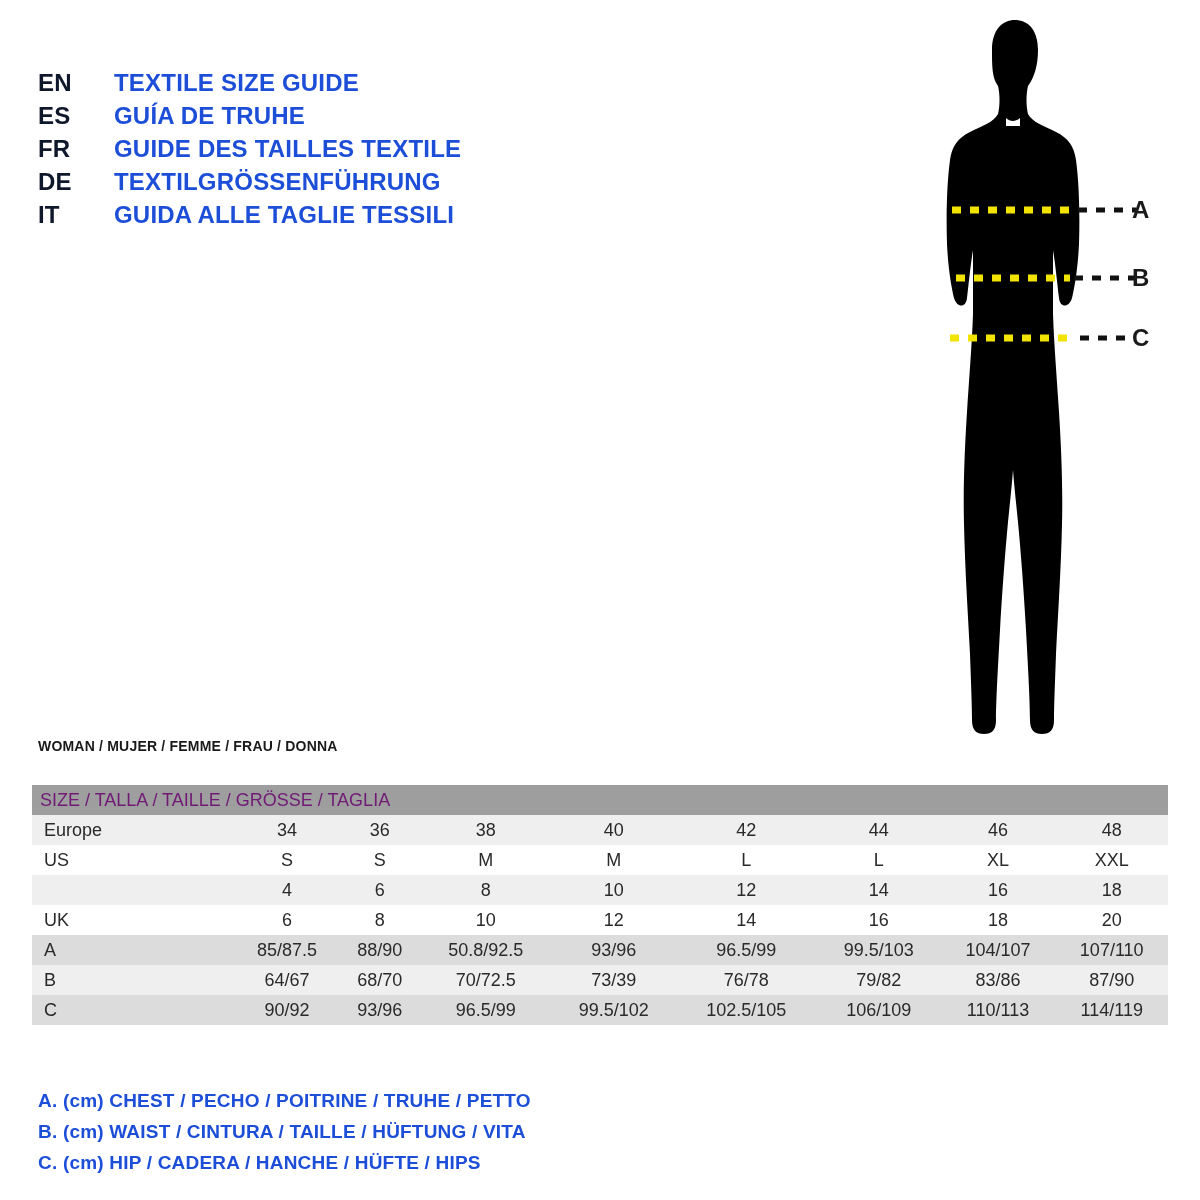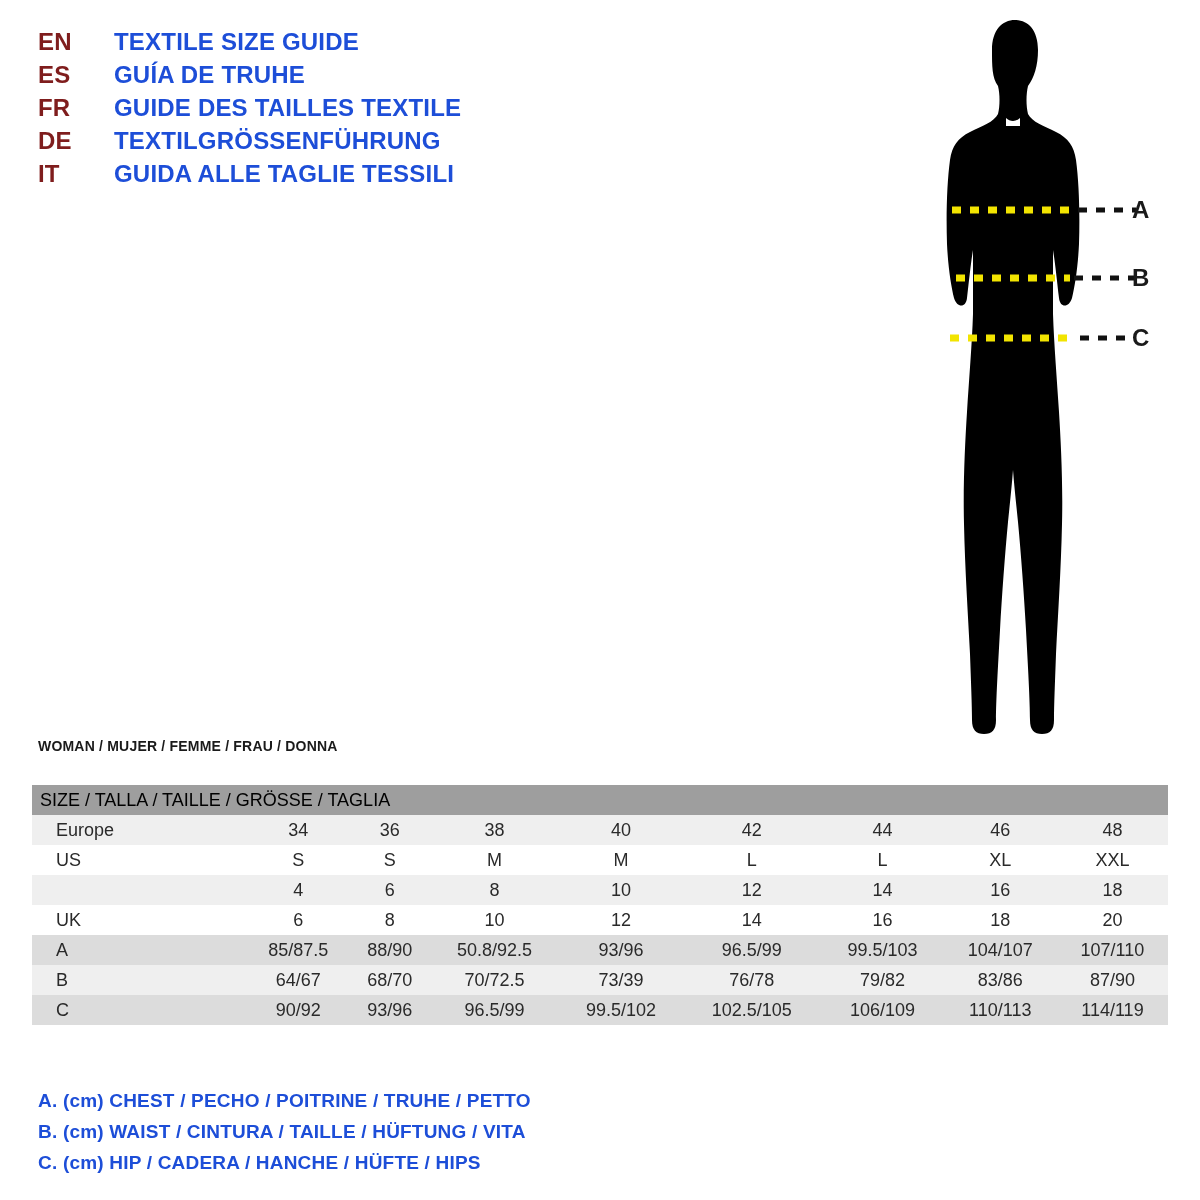--- a/index.html
+++ b/index.html
@@ -27,21 +27,22 @@
     display: flex;
     align-items: baseline;
     height: 33px;
   }
   .title-lang {
     width: 76px;
     flex: 0 0 76px;
     font-size: 24px;
     font-weight: bold;
     letter-spacing: 0.2px;
-    color: #7f1d1d;
+    color: #0f172a;
+    margin-top: 41px;
   }
   .title-text {
     font-size: 24px;
     font-weight: bold;
     letter-spacing: 0.2px;
     color: #1d4ed8;
     white-space: nowrap;
   }
 
   
@@ -89,27 +90,27 @@
     padding: 0;
     height: 30px;
     font-weight: normal;
     text-align: center;
     vertical-align: middle;
   }
   #size-table th.head-cell {
     text-align: left;
     padding-left: 8px;
     background: #9e9e9e;
-    color: #000000;
+    color: #701a75;
     font-size: 18px;
     height: 30px;
   }
   #size-table td.row-label {
     text-align: left;
-    padding-left: 24px;
+    padding-left: 12px;
     width: 190px;
   }
   .row-shade-a { background: #efefef; }
   .row-shade-b { background: #ffffff; }
   .row-shade-c { background: #dcdcdc; }
 
   
   #legend {
     position: absolute;
     left: 38px;

